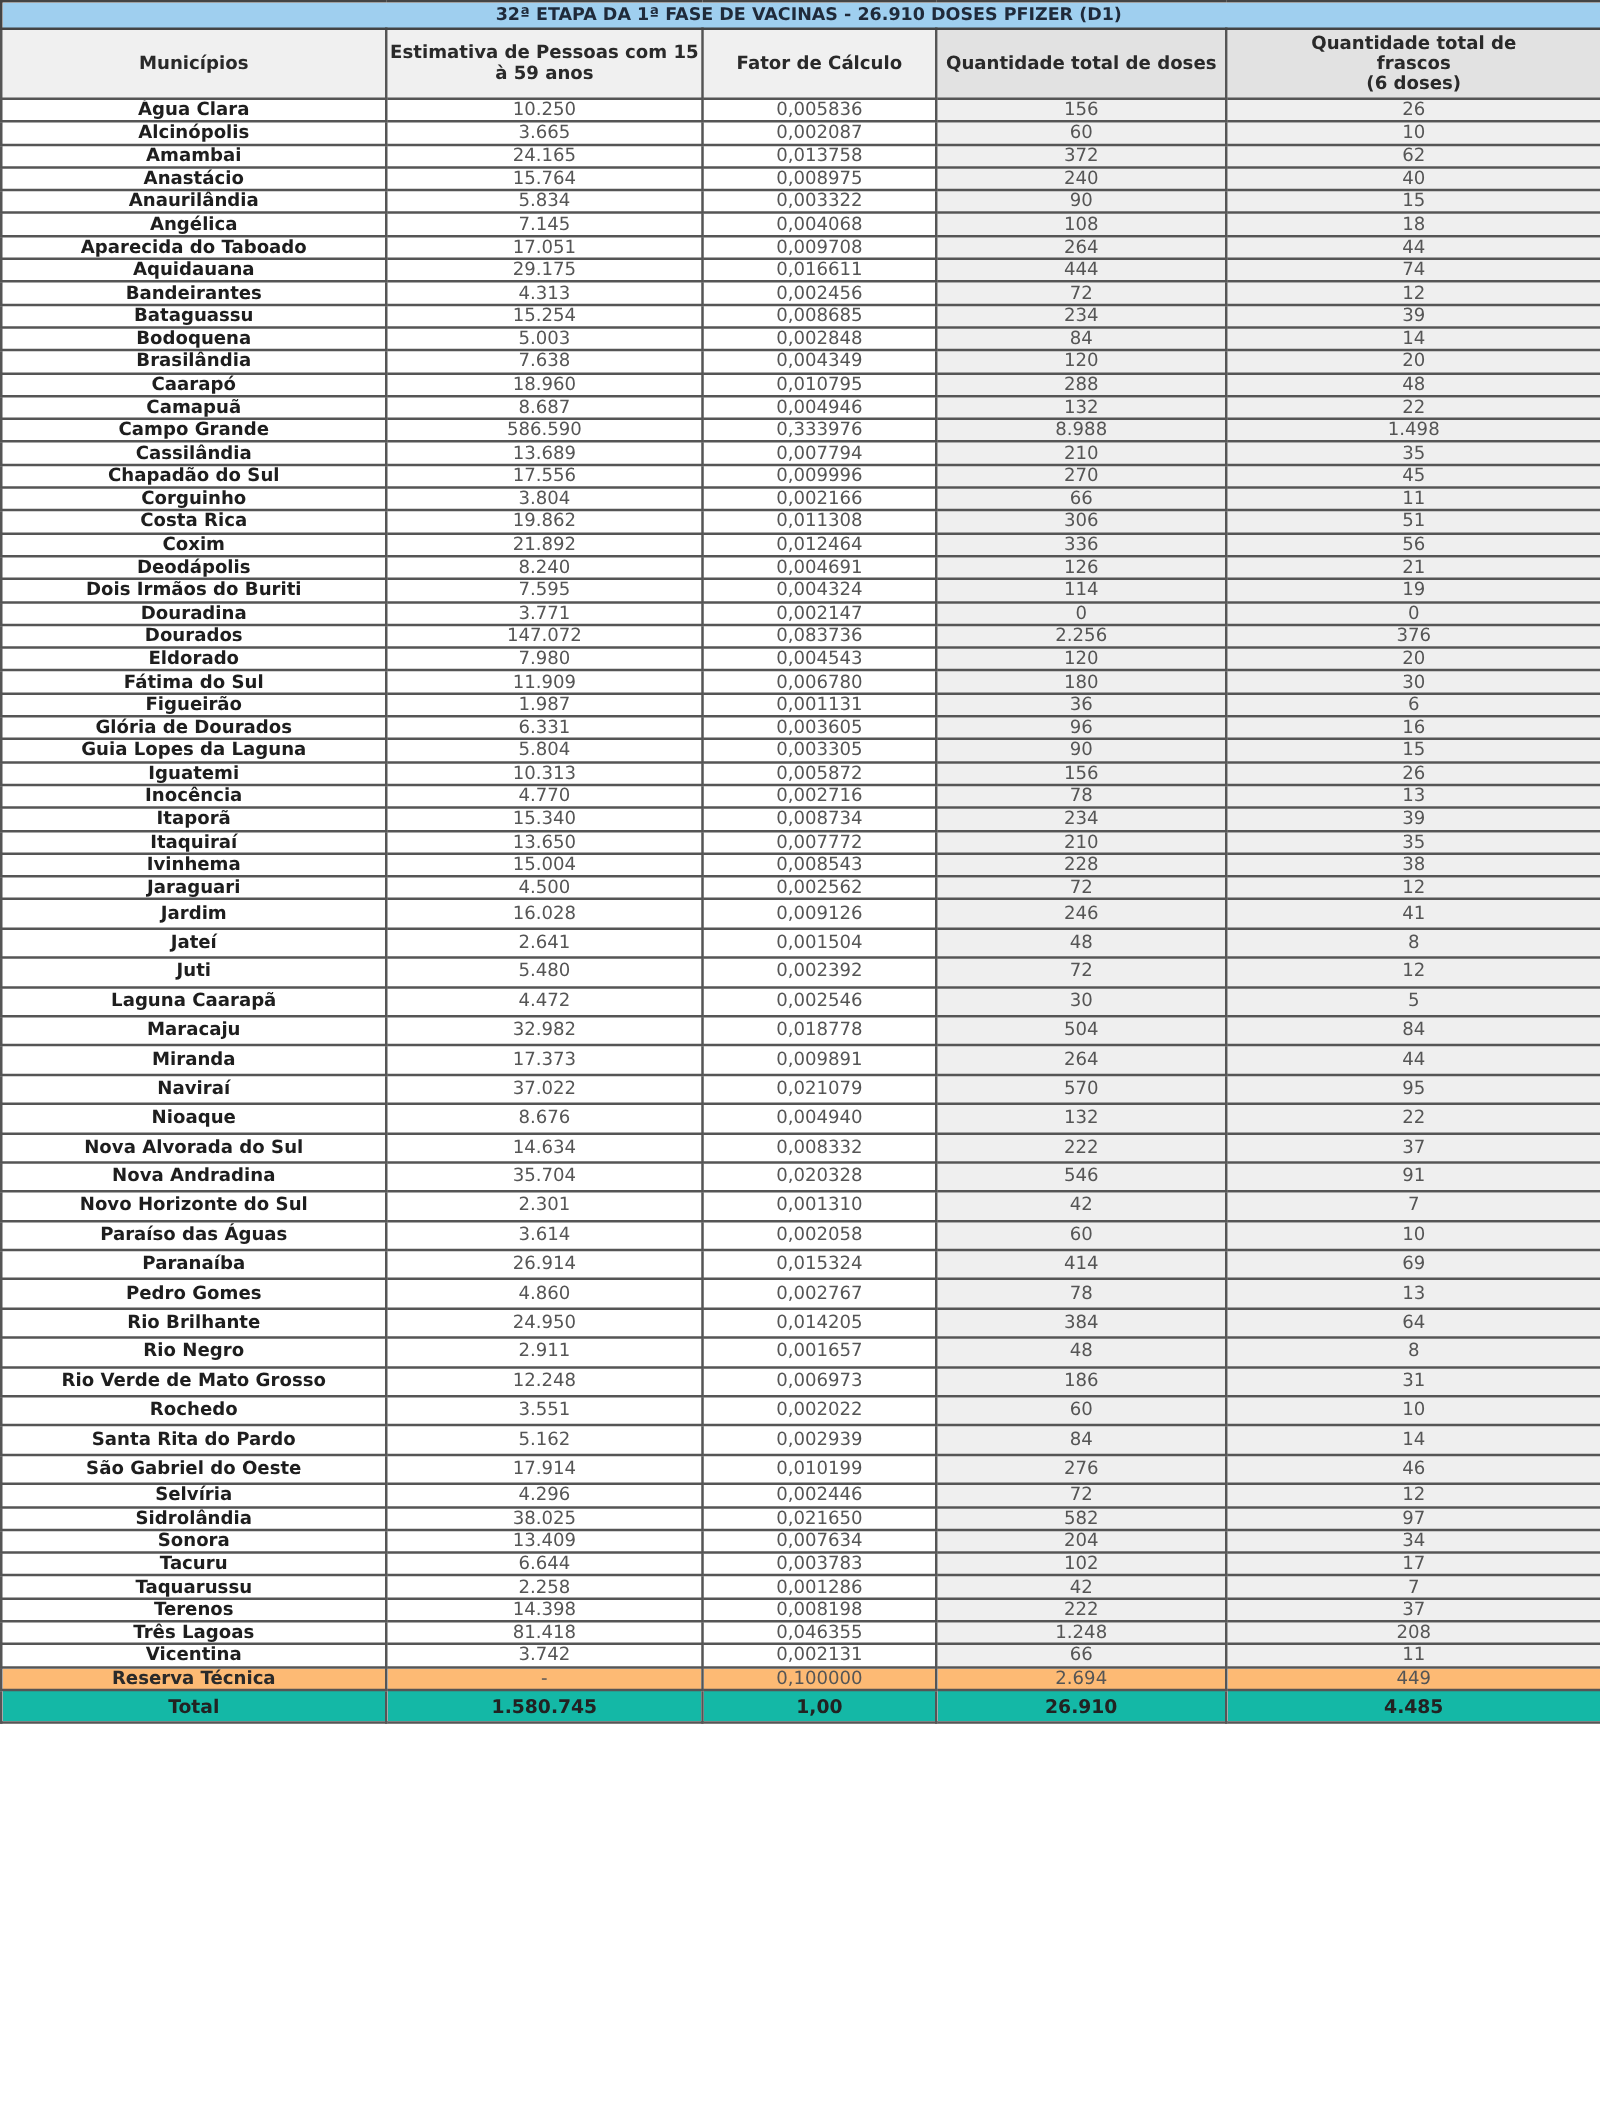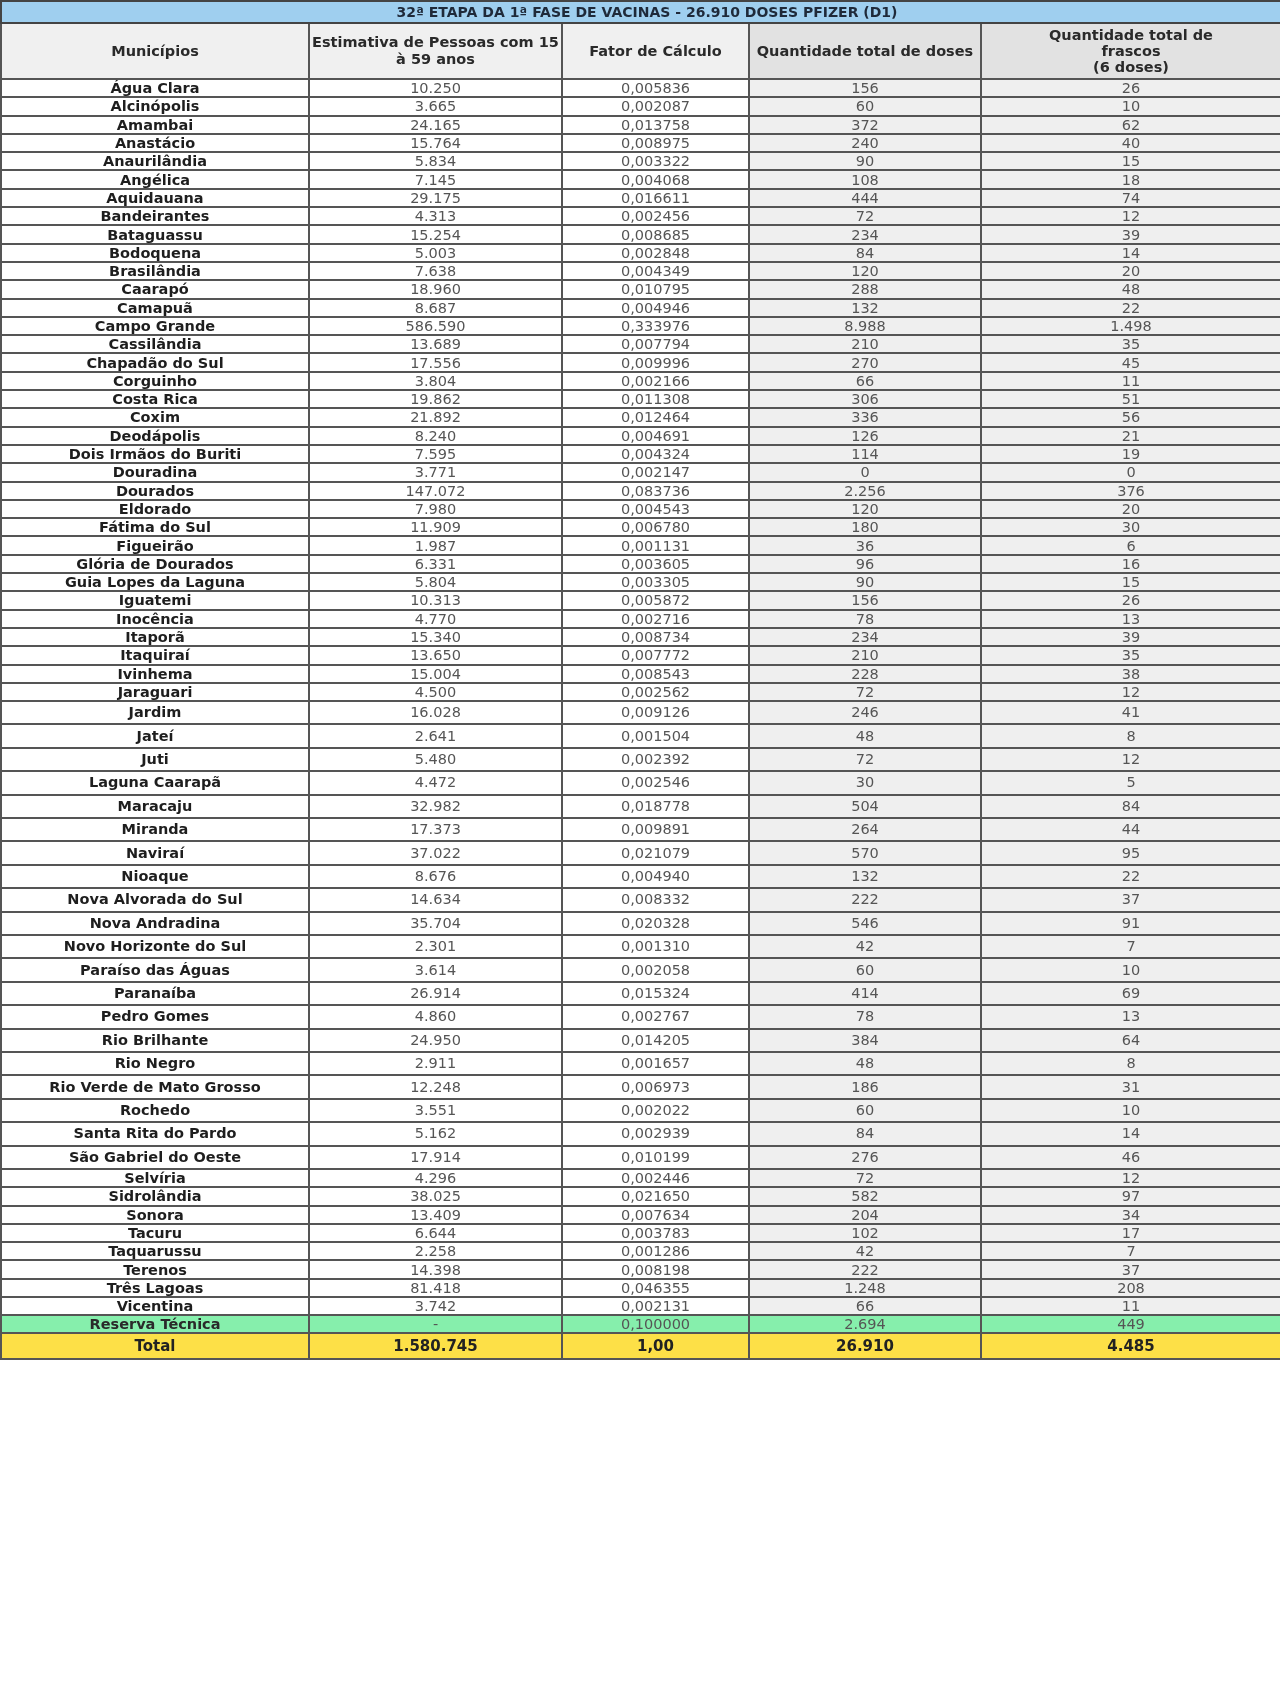--- a/index.html
+++ b/index.html
@@ -7,23 +7,23 @@
   table { border-collapse: collapse; width: 1280px; table-layout: fixed; }
   td, th { border: 2px solid #555; padding: 0; text-align: center; vertical-align: middle; overflow: hidden; white-space: nowrap; }
   .title-row th { background: #9fcfef; color: #1f2a3a; font-weight: bold; font-size: 14px; height: 20px; border-color: #444; padding-left: 12px; }
   .head-row th { background: #f0f0f0; color: #2a2a2a; font-weight: bold; font-size: 14.5px; line-height: 17px; height: 54px; white-space: normal; }
   .head-row th.shade { background: #e2e2e2; margin-top: 12px; }
   td { font-size: 14.5px; color: #555; }
   td.mun { font-weight: bold; color: #1e1e1e; }
   td.shade { background: #efefef; }
   tr.r-s td { height: 16.3px; line-height: 16px; }
   tr.r-t td { height: 21.4px; line-height: 21px; }
-  tr.reserve td { background: #86efac; height: 16px; line-height: 16px; color: #555; }
+  tr.reserve td { background: #fdba74; height: 16px; line-height: 16px; color: #555; }
   tr.reserve td.mun { color: #2a2a2a; }
-  tr.total td { background: #fde047; font-weight: bold; color: #222; height: 24px; font-size: 15px; }
+  tr.total td { background: #14b8a6; font-weight: bold; color: #222; height: 24px; font-size: 15px; }
   col.c1 { width: 308px; } col.c2 { width: 253px; } col.c3 { width: 187px; } col.c4 { width: 232px; } col.c5 { width: 300px; }
 </style>
 </head>
 <body>
 
 <table>
   <colgroup>
       <col class="c1">
       <col class="c2">
       <col class="c3">
@@ -79,20 +79,27 @@
         <td class="shade">15</td>
       </tr>
       <tr class="r-s">
         <td class="mun">Angélica</td>
         <td>7.145</td>
         <td>0,004068</td>
         <td class="shade">108</td>
         <td class="shade">18</td>
       </tr>
       <tr class="r-s">
+        <td class="mun">Aparecida do Taboado</td>
+        <td>17.051</td>
+        <td>0,009708</td>
+        <td class="shade">264</td>
+        <td class="shade">44</td>
+      </tr>
+      <tr class="r-s">
         <td class="mun">Aquidauana</td>
         <td>29.175</td>
         <td>0,016611</td>
         <td class="shade">444</td>
         <td class="shade">74</td>
       </tr>
       <tr class="r-s">
         <td class="mun">Bandeirantes</td>
         <td>4.313</td>
         <td>0,002456</td>

